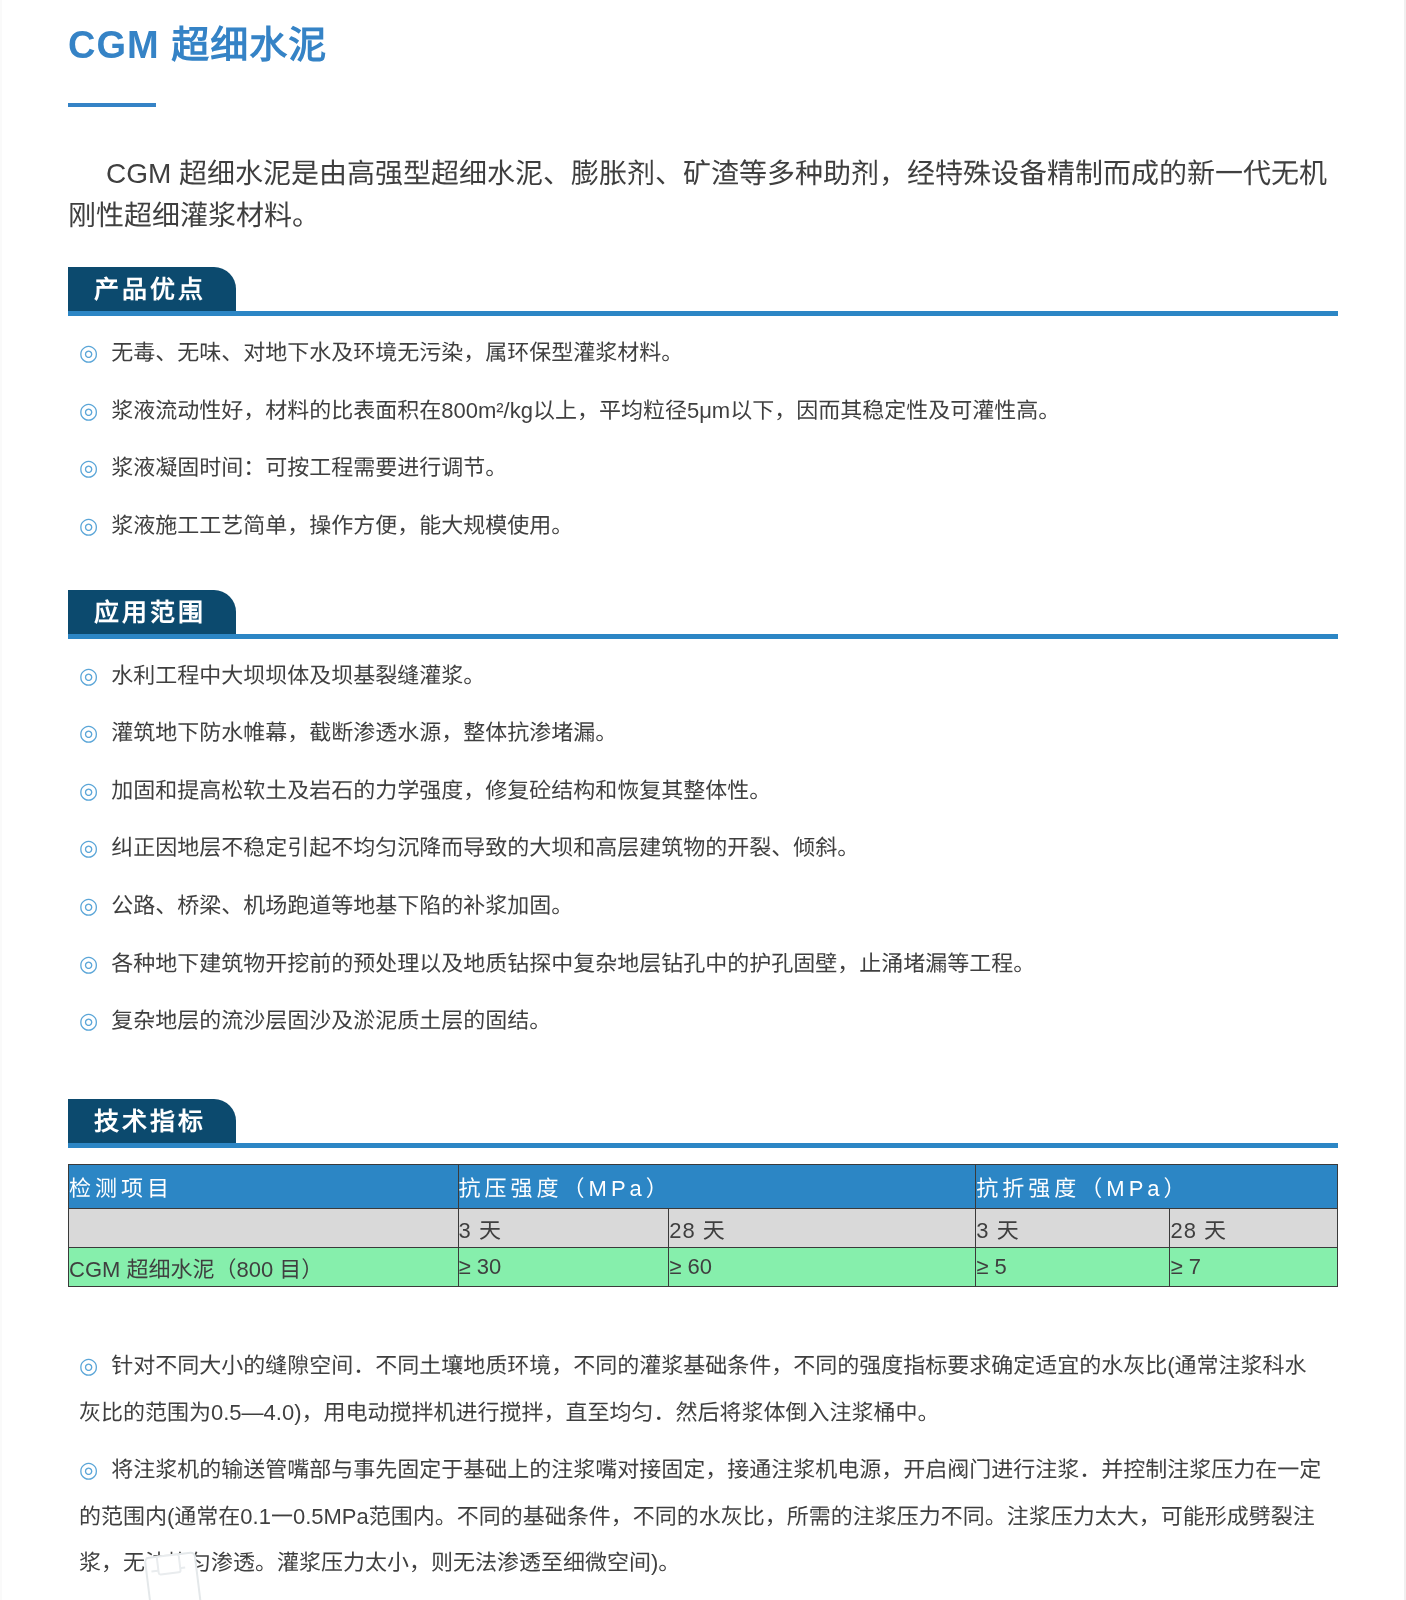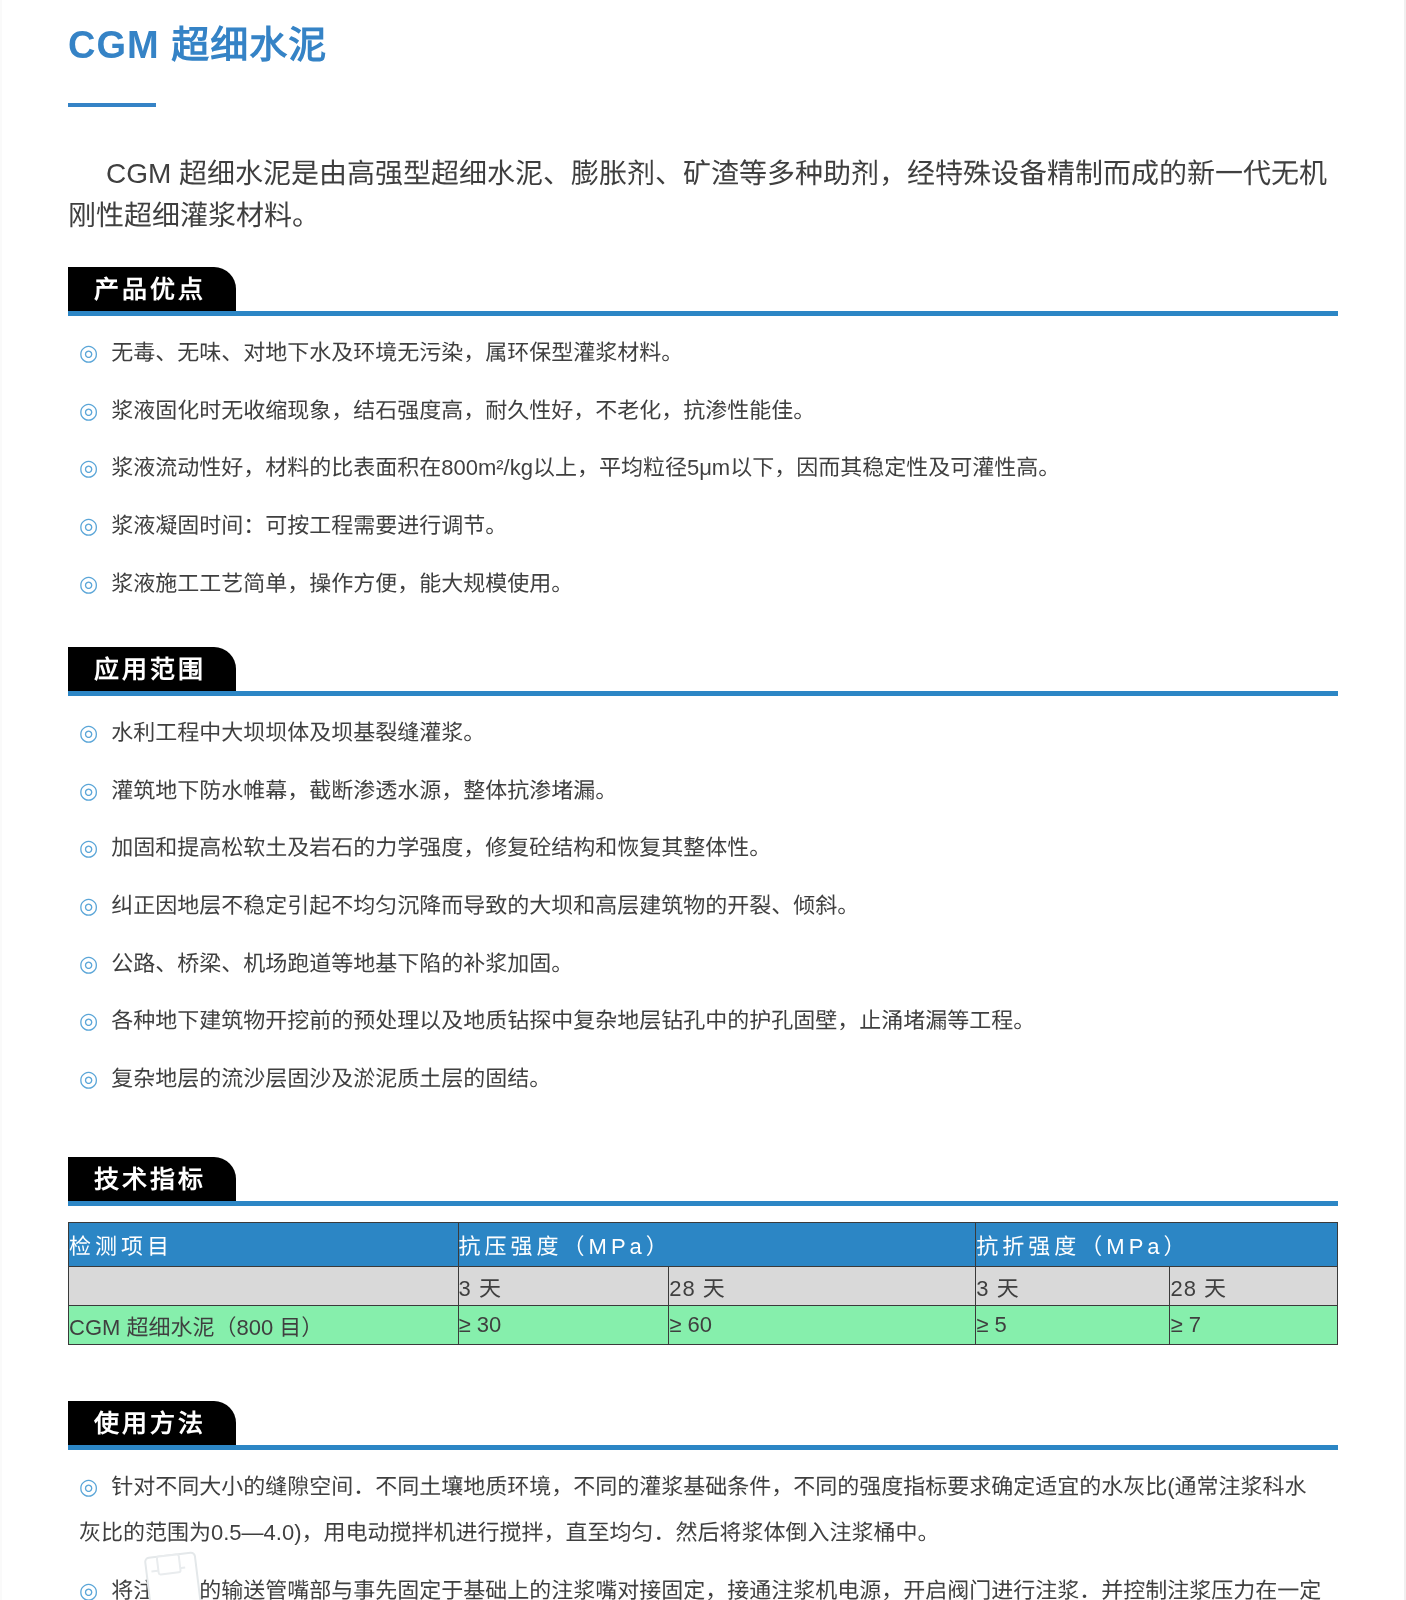--- a/index.html
+++ b/index.html
@@ -18,21 +18,21 @@
     font-size:38px;font-weight:bold;color:#3583C6;letter-spacing:1px;
   }
   .title-rule{width:88px;height:4px;background:#3583C6;margin-top:34px;}
 
   
   .intro{margin:46px 0 0;font-size:28px;line-height:1.5;text-indent:38px;}
 
   
   .section-head{border-bottom:5px solid #2C86C5;line-height:0;}
   .tab{
-    display:inline-block;background:#000000;color:#ffffff;
+    display:inline-block;background:#0c4a6e;color:#ffffff;
     font-size:25px;font-weight:bold;letter-spacing:3px;line-height:1;
     padding:10px 30px 9px 26px;
     border-radius:0 22px 0 0;
   }
   .sec-1{margin-top:30px;}
   .sec-2{margin-top:40px;}
   .sec-3{margin-top:54px;}
   .sec-4{margin-top:56px;}
 
   
@@ -80,21 +80,20 @@
   <div class="title-rule"></div>
 
   <p class="intro">CGM 超细水泥是由高强型超细水泥、膨胀剂、矿渣等多种助剂，经特殊设备精制而成的新一代无机刚性超细灌浆材料。</p>
 
   <div class="section sec-1">
     <div class="section-head">
       <span class="tab">产品优点</span>
     </div>
     <div class="bullets">
       <p class="bullet"><span class="bullet-icon">◎</span><span>无毒、无味、对地下水及环境无污染，属环保型灌浆材料。</span></p>
-      <p class="bullet"><span class="bullet-icon">◎</span><span>浆液固化时无收缩现象，结石强度高，耐久性好，不老化，抗渗性能佳。</span></p>
       <p class="bullet"><span class="bullet-icon">◎</span><span>浆液流动性好，材料的比表面积在800m²/kg以上，平均粒径5μm以下，因而其稳定性及可灌性高。</span></p>
       <p class="bullet"><span class="bullet-icon">◎</span><span>浆液凝固时间：可按工程需要进行调节。</span></p>
       <p class="bullet"><span class="bullet-icon">◎</span><span>浆液施工工艺简单，操作方便，能大规模使用。</span></p>
     </div>
   </div>
 
   <div class="section sec-2">
     <div class="section-head">
       <span class="tab">应用范围</span>
     </div>
@@ -141,23 +140,20 @@
         <td>≥ 60</td>
         <td>≥ 5</td>
         <td>≥ 7</td>
       </tr>
     </tbody>
       </table>
 
   </div>
 
   <div class="section sec-4">
-    <div class="section-head">
-      <span class="tab">使用方法</span>
-    </div>
     <div class="bullets">
       <p class="bullet"><span class="bullet-icon">◎</span><span>针对不同大小的缝隙空间．不同土壤地质环境，不同的灌浆基础条件，不同的强度指标要求确定适宜的水灰比(通常注浆科水灰比的范围为0.5—4.0)，用电动搅拌机进行搅拌，直至均匀．然后将浆体倒入注浆桶中。</span></p>
       <p class="bullet"><span class="bullet-icon">◎</span><span>将注浆机的输送管嘴部与事先固定于基础上的注浆嘴对接固定，接通注浆机电源，开启阀门进行注浆．并控制注浆压力在一定的范围内(通常在0.1一0.5MPa范围内。不同的基础条件，不同的水灰比，所需的注浆压力不同。注浆压力太大，可能形成劈裂注浆，无法均匀渗透。灌浆压力太小，则无法渗透至细微空间)。</span></p>
 
     </div>
   </div>
 
 </div>
 
 <div class="bag"></div>

